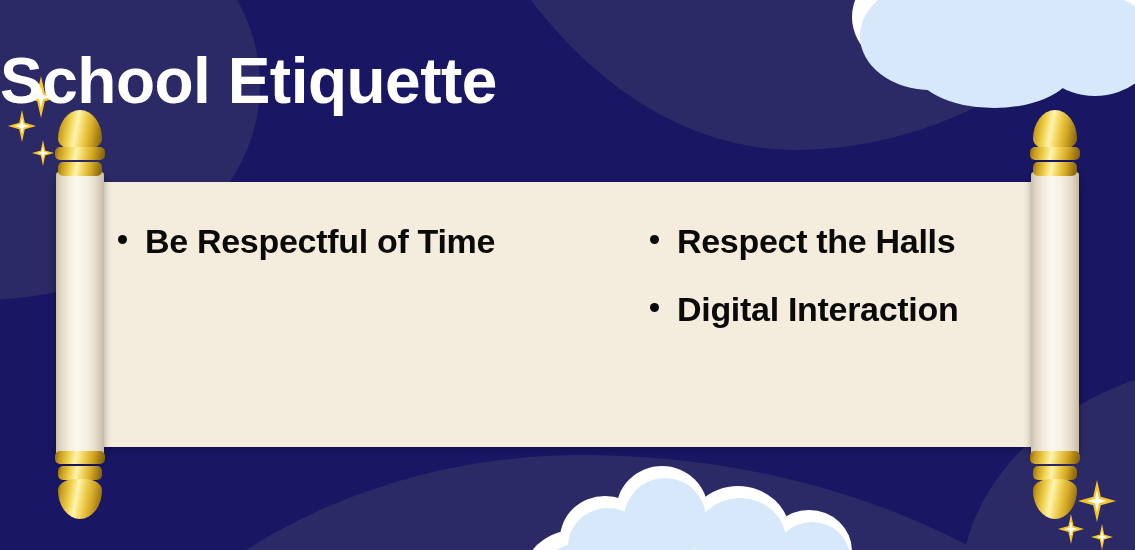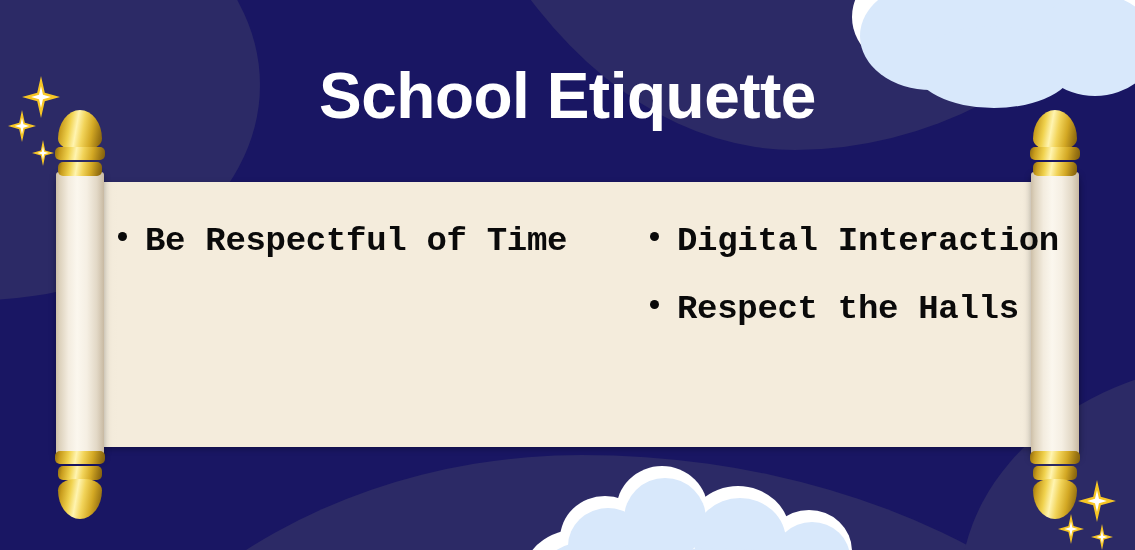--- a/index.html
+++ b/index.html
@@ -118,37 +118,35 @@
   
   .cap.bl .ring.r1, .cap.br .ring.r1 { top:0px; }
   .cap.bl .ring.r2, .cap.br .ring.r2 { top:15px; }
   .cap.bl .dome, .cap.br .dome {
     top:28px;
     border-radius:40% 40% 50% 50% / 28% 28% 72% 72%;
   }
 
   
   .title {
-    position:absolute; left:0; top:64px; width:1135px;
-    text-align:center;
+    position:absolute; left:0; top:49px; width:1135px;
     color:#ffffff;
     font-size:64px;
     font-weight:bold;
     letter-spacing:-0.5px;
     line-height:1;
   }
 
   
   .list {
     position:absolute;
     color:#0a0a0a;
     font-size:34px;
     font-weight:bold;
     letter-spacing:-0.3px;
-    font-family:Liberation Mono, monospace;
   }
   .list-left  { left:118px; top:222px; width:560px; }
   .list-right { left:650px; top:222px; width:400px; }
 
   .li {
     display:flex; align-items:baseline;
     height:68px;
     white-space:nowrap;
   }
   .li .dot {
@@ -235,22 +233,22 @@
     <div class="list list-left">
       <div class="li">
         <span class="dot"></span>
         <span>Be Respectful of Time</span>
       </div>
     </div>
 
     <div class="list list-right">
       <div class="li">
         <span class="dot"></span>
-        <span>Digital Interaction</span>
+        <span>Respect the Halls</span>
       </div>
       <div class="li">
         <span class="dot"></span>
-        <span>Respect the Halls</span>
+        <span>Digital Interaction</span>
       </div>
     </div>
 
   </div>
 </div>
 
 </body></html>

